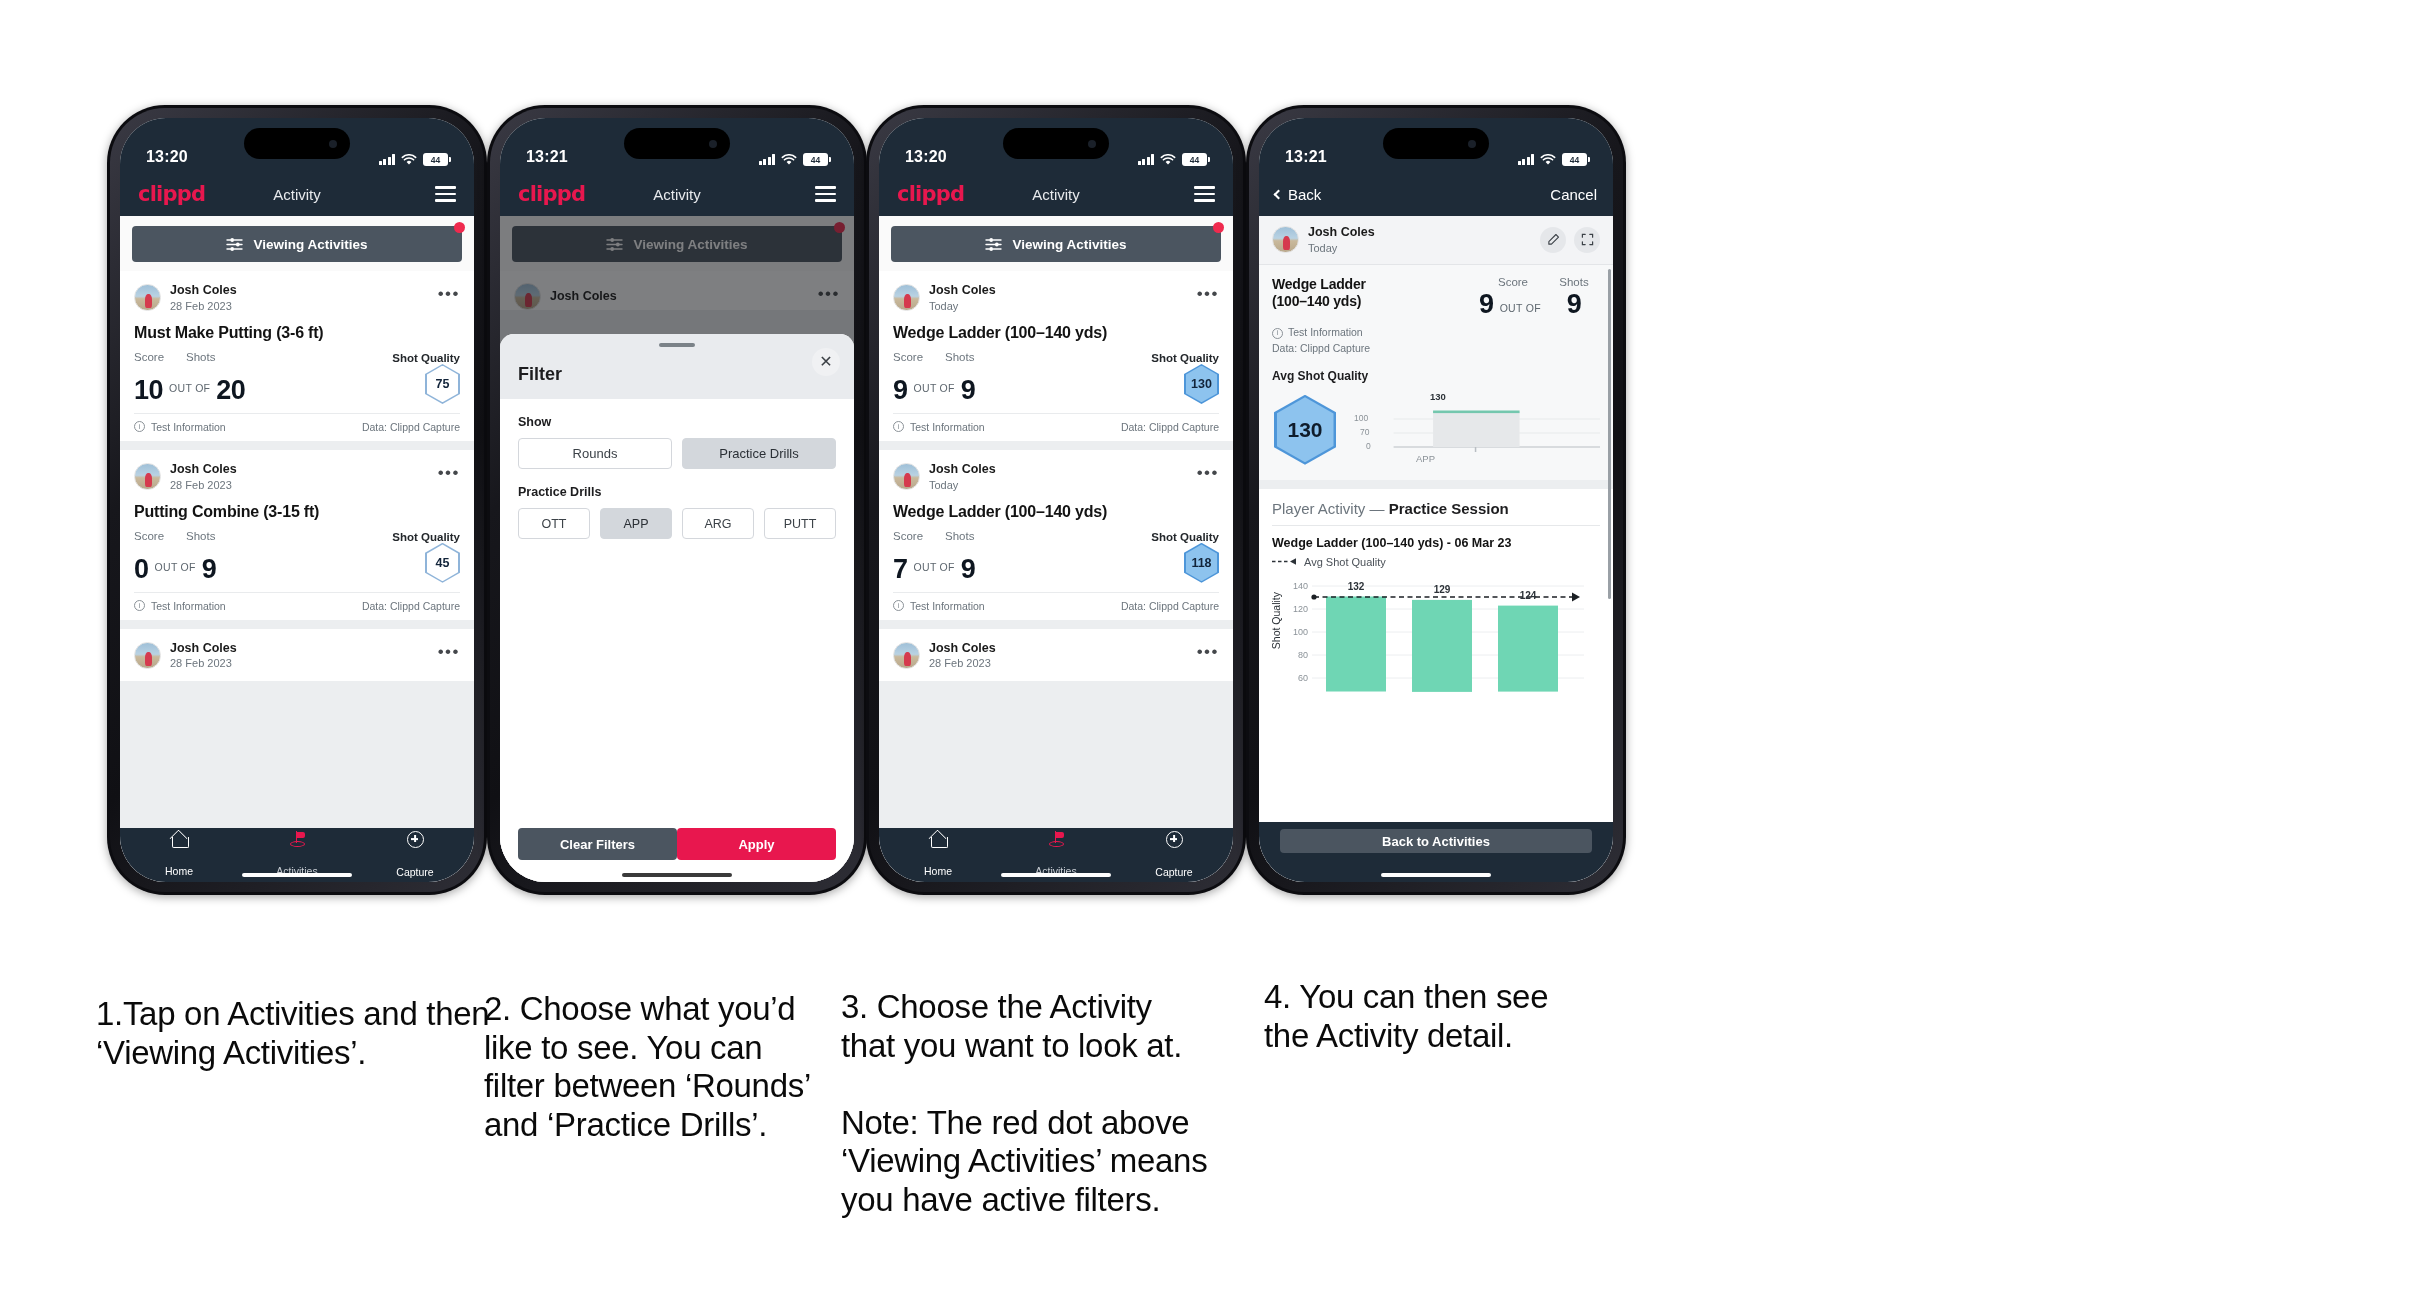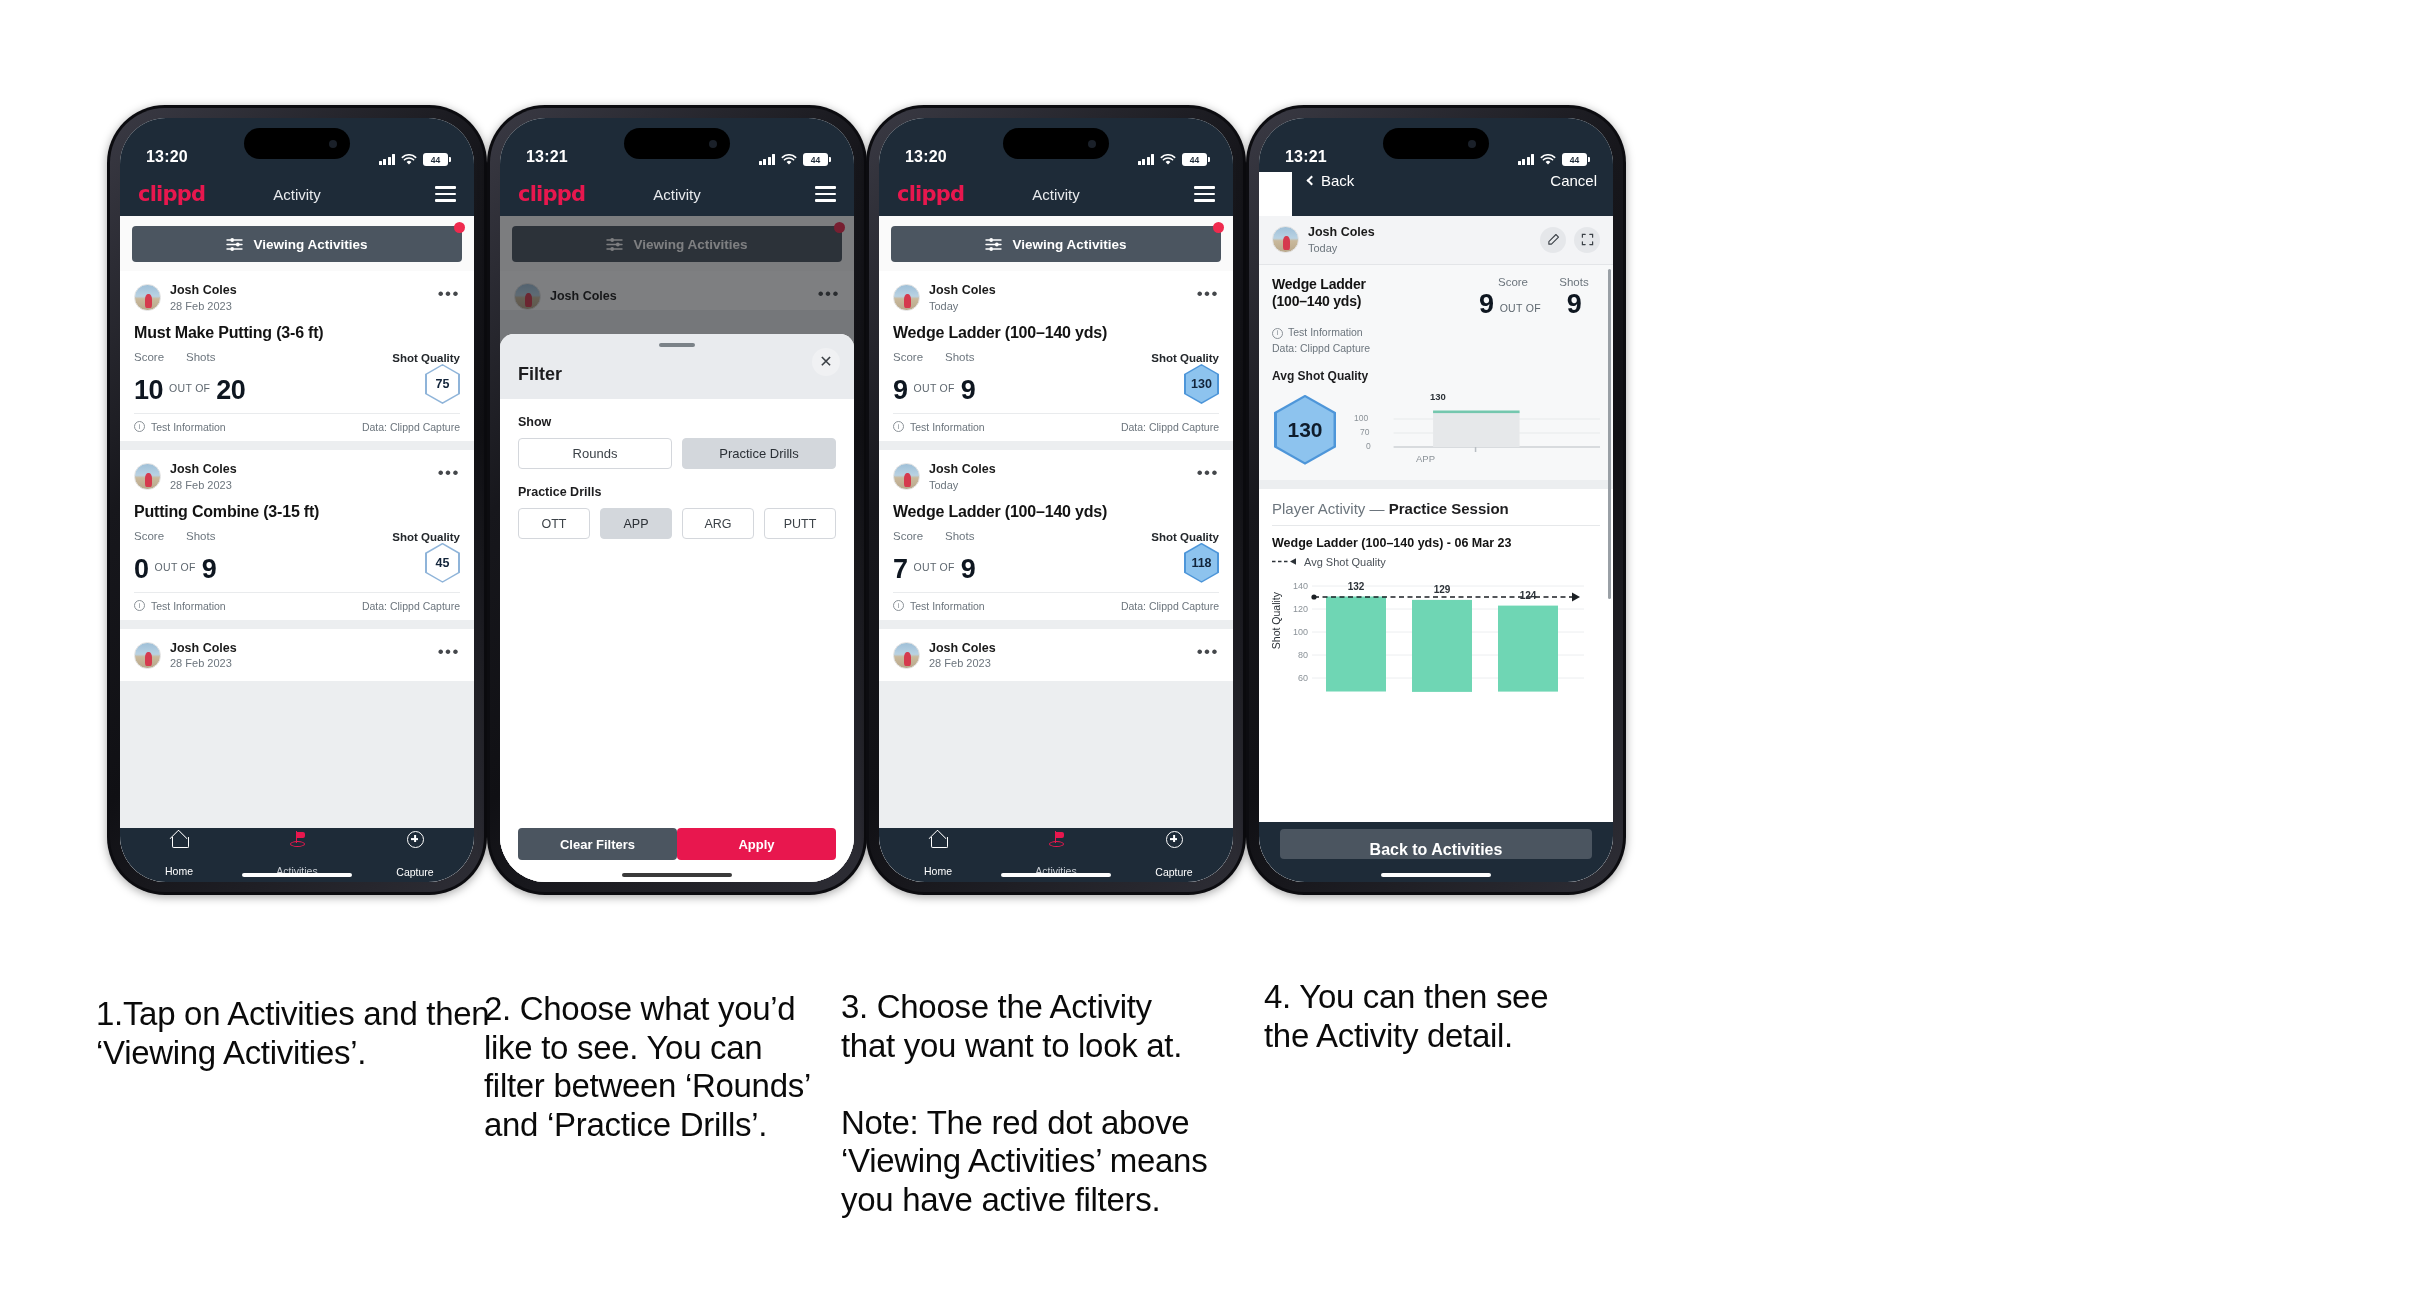--- a/index.html
+++ b/index.html
@@ -75,22 +75,22 @@
     padding: 0 18px; flex: 0 0 auto;
   }
   .brand { font-size:21px; font-weight:bold; color:#e8174e; letter-spacing:-.8px; font-family:"DejaVu Sans", sans-serif; }
   .appbar .title { font-size:15px; color:#e8eaed; position:absolute; left:50%; transform:translateX(-50%); }
   .hamburger { display:flex; flex-direction:column; gap:4px; }
   .hamburger span { display:block; width:21px; height:2.4px; background:#fff; border-radius:1px; }
 
   
   .navbar4 {
     height:44px; background:#1e2b38; color:#fff;
-    display:flex; align-items:flex-start; justify-content:space-between;
-    padding: 0 16px; font-size:15px; flex: 0 0 auto; margin-left: 33px;
+    display:flex; align-items:center; justify-content:space-between;
+    padding: 0 16px; font-size:15px; flex: 0 0 auto;
   }
   .navbar4 .back { display:flex; align-items:center; gap:6px; }
   .chev { width:7px;height:7px;border-left:2px solid #fff;border-bottom:2px solid #fff;transform:rotate(45deg);display:block; }
 
   
   .appbody { flex:1 1 auto; background:#fafafa; overflow:hidden; position:relative; display:flex; flex-direction:column; }
 
   .filterwrap { padding:10px 12px 9px 12px; background:#fafafa; position:relative; flex:0 0 auto;}
   .filterbar {
     height:36px; background:#4b5560; border-radius:4px; color:#fff;
@@ -224,22 +224,22 @@
   .dsub { font-size:15px; color:#6c757d; }
   .dsub b { color:#1d1d1f; }
   .drule { height:1px; background:#e6e8ea; margin:8px 0 10px 0;}
   .dchart-title { font-size:12.5px; font-weight:bold; color:#131313; }
   .legend { display:flex; align-items:center; gap:6px; margin-top:6px; font-size:11px; color:#4a5057;}
 
   .backbar {
     position:absolute; left:0; right:0; bottom:0; height:60px; background:#1e2b38;
     display:flex; align-items:flex-start; justify-content:center; padding-top:7px;
   }
-  .backbtn { width:88%; height:30px; background:#4b5560; border-radius:4px; color:#fff;
-             display:flex;align-items:flex-end;justify-content:center;font-size:16px;font-weight:bold;}
+  .backbtn { width:88%; height:24px; background:#4b5560; border-radius:4px; color:#fff;
+             display:flex;align-items:center;justify-content:center;font-size:13px;font-weight:bold;}
 
   .scrollbar { position:absolute; right:2px; top:4px; width:3px; height:330px; border-radius:2px; background:#9aa0a6; }
 
   
   .caption {
     position:absolute;
     font-family:"Liberation Sans", sans-serif;
     font-size:33px; line-height:1.17; color:#0a0a0a;
     letter-spacing:-.3px;
   }

